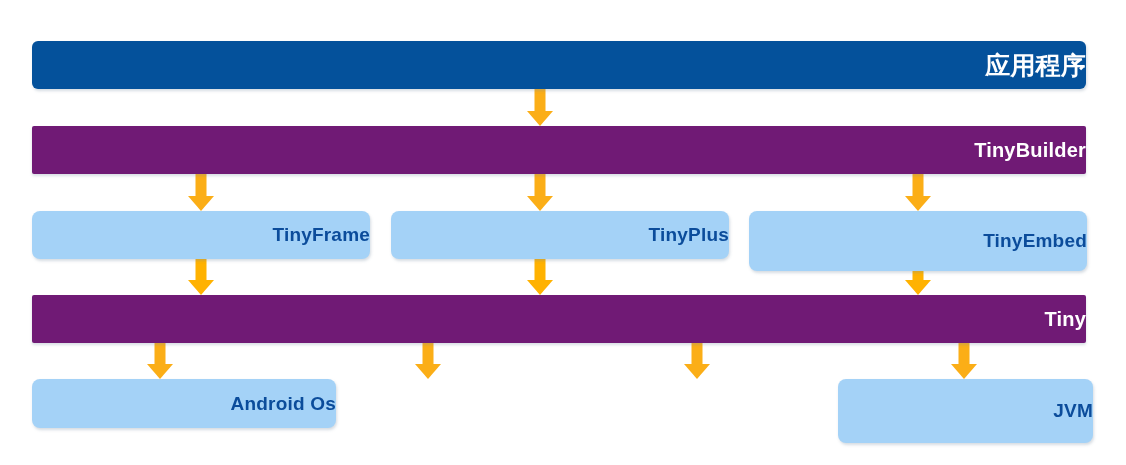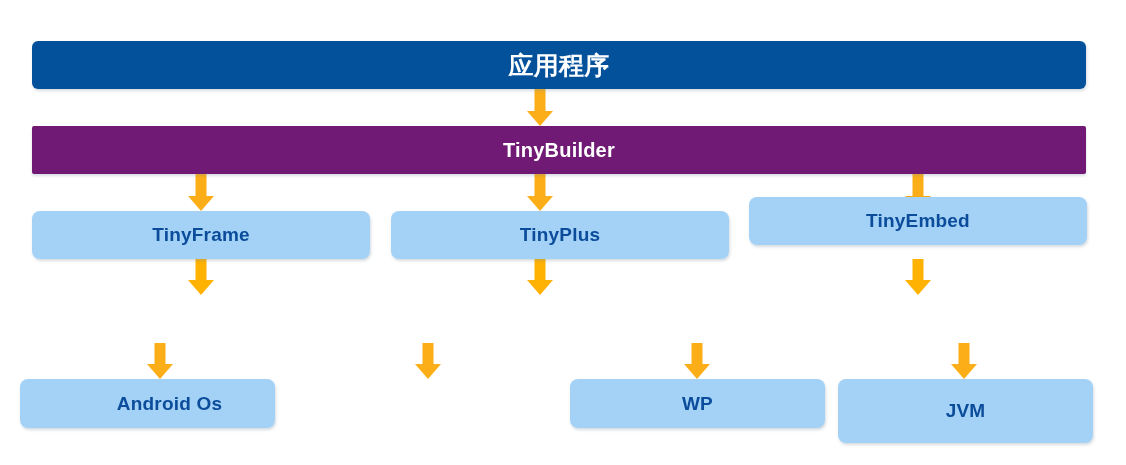--- a/index.html
+++ b/index.html
@@ -14,21 +14,21 @@
     position: relative;
     width: 1126px;
     height: 465px;
     background: #ffffff;
     overflow: hidden;
   }
   .box {
     position: absolute;
     display: flex;
     align-items: center;
-    justify-content: center;
+    justify-content: flex-end;
     box-sizing: border-box;
     border-radius: 7px;
     font-weight: bold;
     letter-spacing: 0.2px;
     user-select: none;
   }
   .box.lvl-app {
     background: #04519B;
     color: #ffffff;
     font-size: 25px;
@@ -130,25 +130,25 @@
     </div>
     <div class="box lvl-mid" style="left: 32px; top: 126px; width: 1054px; height: 48px;">
       <span>TinyBuilder</span>
     </div>
     <div class="box lvl-light" style="left: 391px; top: 211px; width: 338px; height: 48px;">
       <span>TinyPlus</span>
     </div>
     <div class="box lvl-light" style="left: 32px; top: 211px; width: 338px; height: 48px;">
       <span>TinyFrame</span>
     </div>
-    <div class="box lvl-light" style="left: 749px; top: 197px; width: 338px; height: 48px;">
+    <div class="box lvl-light" style="left: 749px; top: 211px; width: 338px; height: 60px;">
       <span>TinyEmbed</span>
     </div>
-    <div class="box lvl-light" style="left: 20px; top: 379px; width: 255px; height: 49px; padding-left: 44px;">
+    <div class="box lvl-mid" style="left: 32px; top: 295px; width: 1054px; height: 48px;">
+      <span>Tiny</span>
+    </div>
+    <div class="box lvl-light" style="left: 32px; top: 379px; width: 304px; height: 49px; padding-left: 44px;">
       <span>Android Os</span>
-    </div>
-    <div class="box lvl-light" style="left: 570px; top: 379px; width: 255px; height: 49px;">
-      <span>WP</span>
     </div>
     <div class="box lvl-light" style="left: 838px; top: 379px; width: 255px; height: 64px;">
       <span>JVM</span>
     </div>
   </div>
 
 </body></html>

